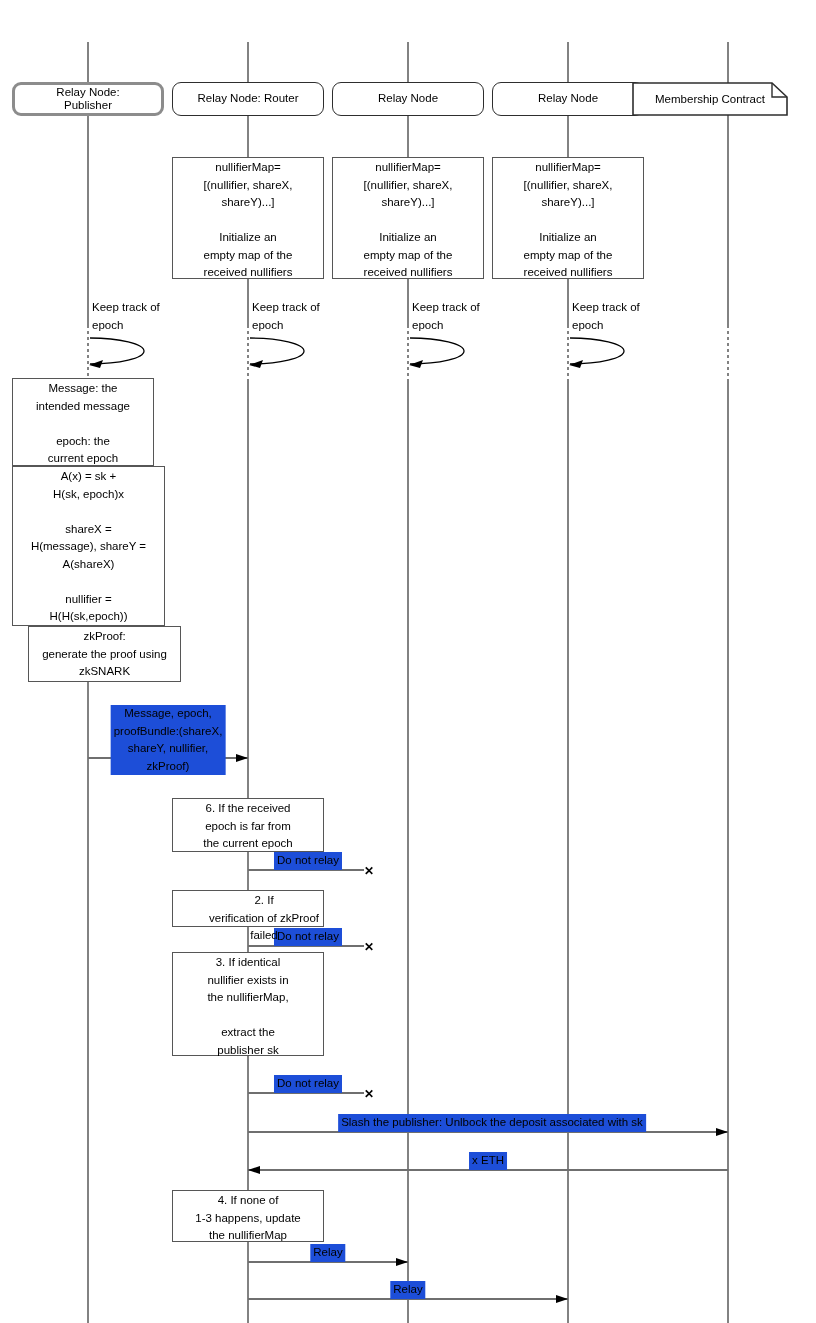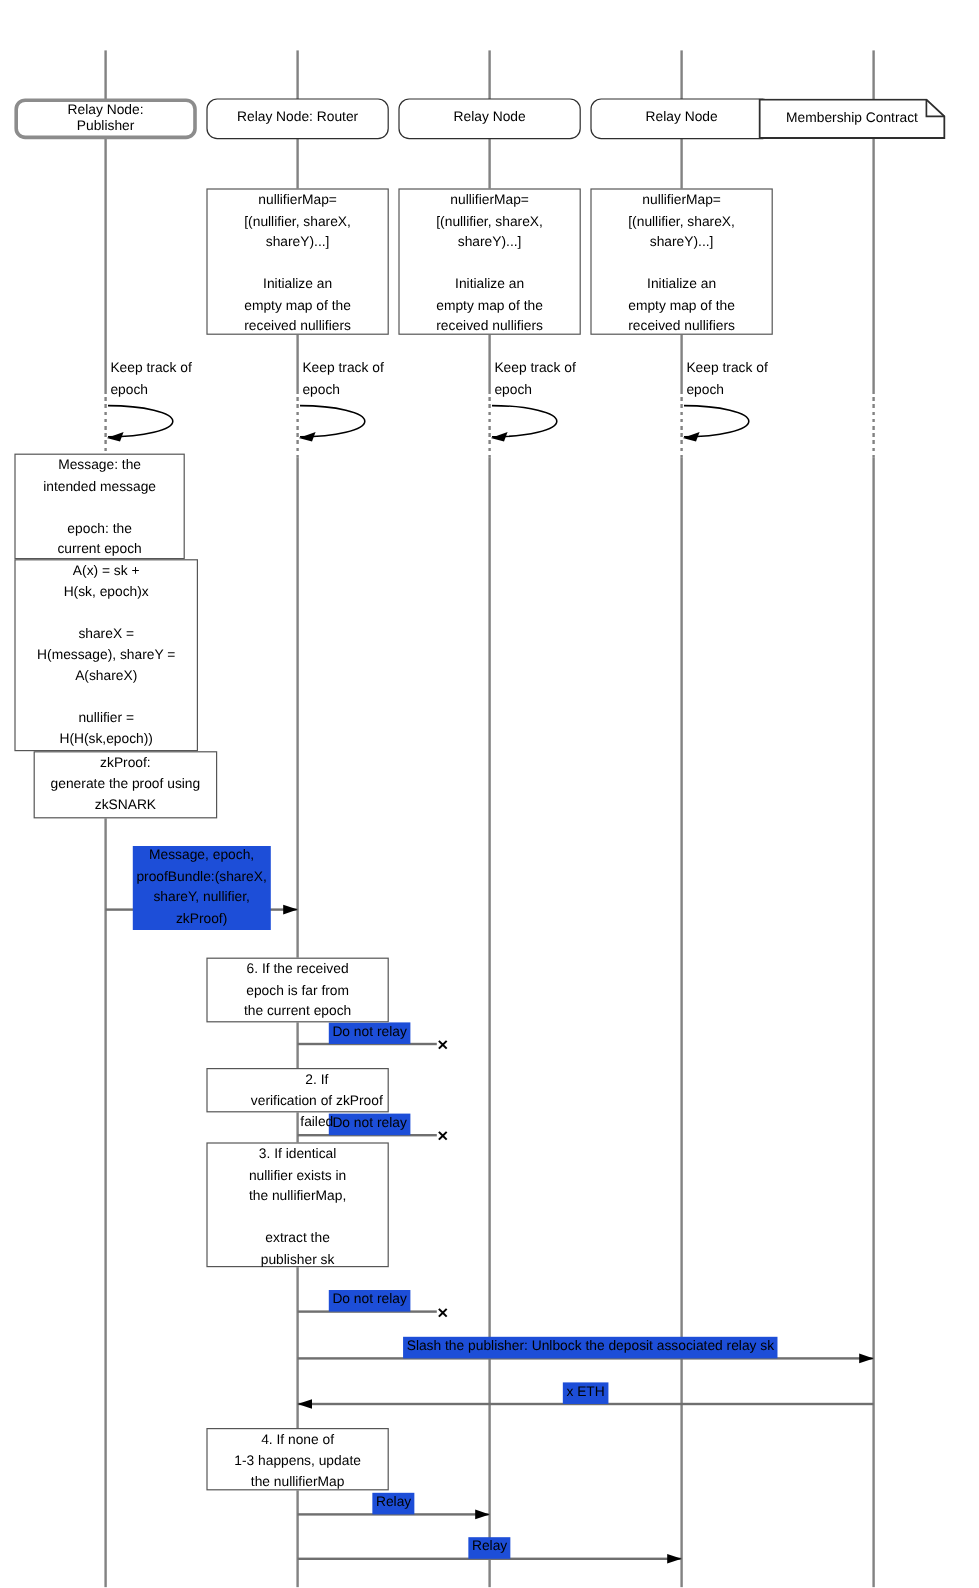--- a/index.html
+++ b/index.html
@@ -161,21 +161,21 @@
 nullifier exists in
 the nullifierMap,
 
 extract the
 publisher sk</div>
   <div class="mline" style="left:248px;top:1092px;width:116px;"></div>
   <div class="mlabel" style="left:308px;top:1075px;">Do not relay</div>
   <span class="xmark" style="left:364px;top:1089px;">✕</span>
 
   <div class="mline" style="left:248px;top:1131px;width:480px;"></div>
-  <div class="mlabel" style="left:492px;top:1114px;">Slash the publisher: Unlbock the deposit associated relay sk</div>
+  <div class="mlabel" style="left:492px;top:1114px;">Slash the publisher: Unlbock the deposit associated with sk</div>
   <div class="arr-r" style="left:716px;top:1128px;"></div>
 
   <div class="mline" style="left:248px;top:1169px;width:480px;"></div>
   <div class="mlabel" style="left:488px;top:1152px;">x ETH</div>
   <div class="arr-l" style="left:248px;top:1166px;"></div>
 
   <div class="note" style="left:172px;top:1190px;width:152px;height:52px;">4. If none of
 1-3 happens, update
 the nullifierMap</div>
 

